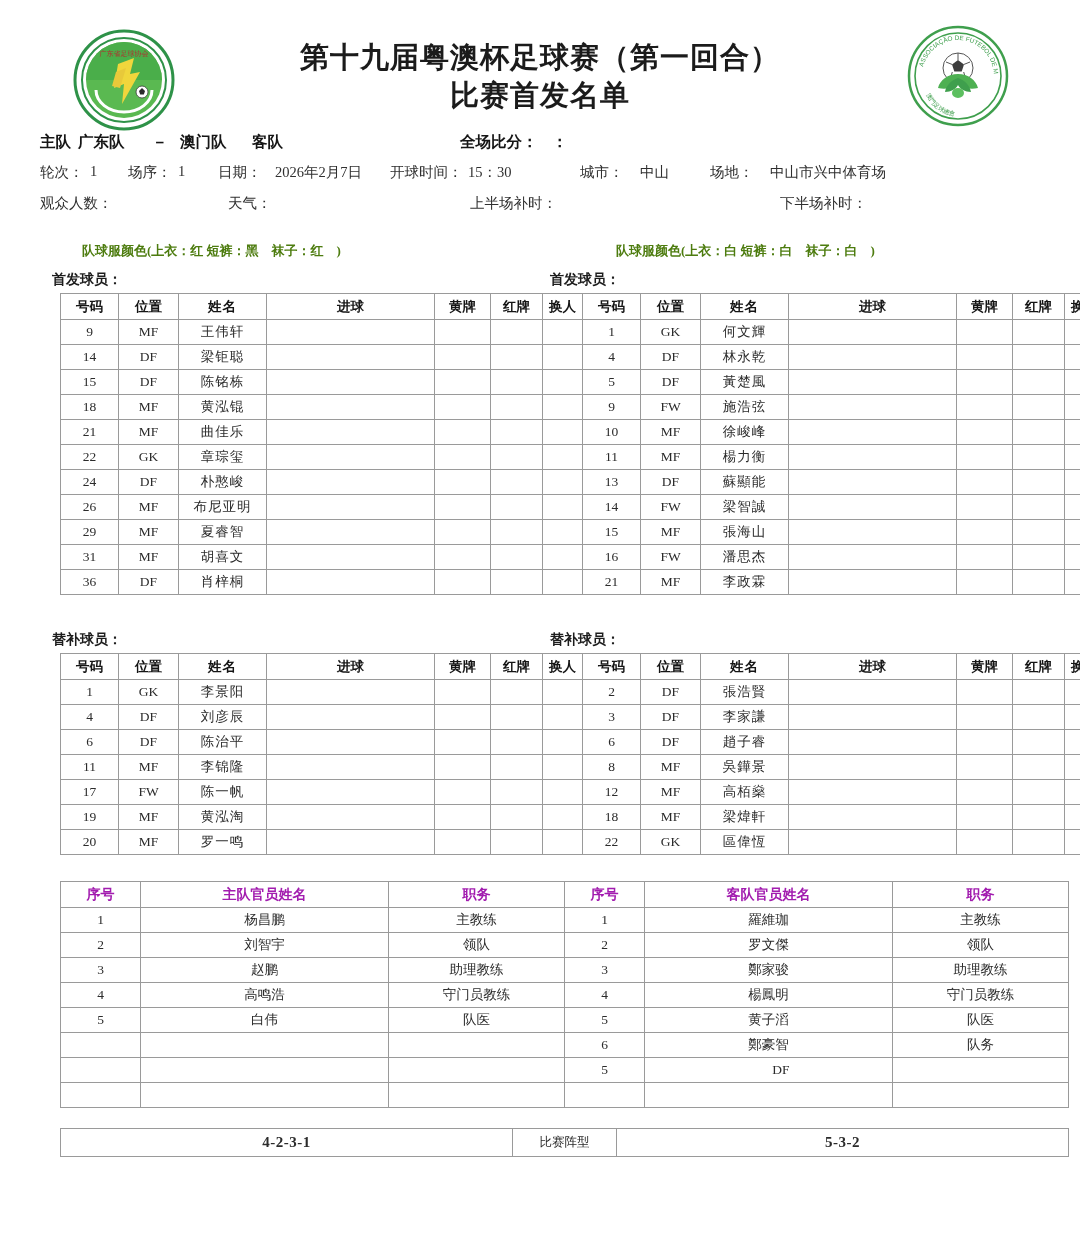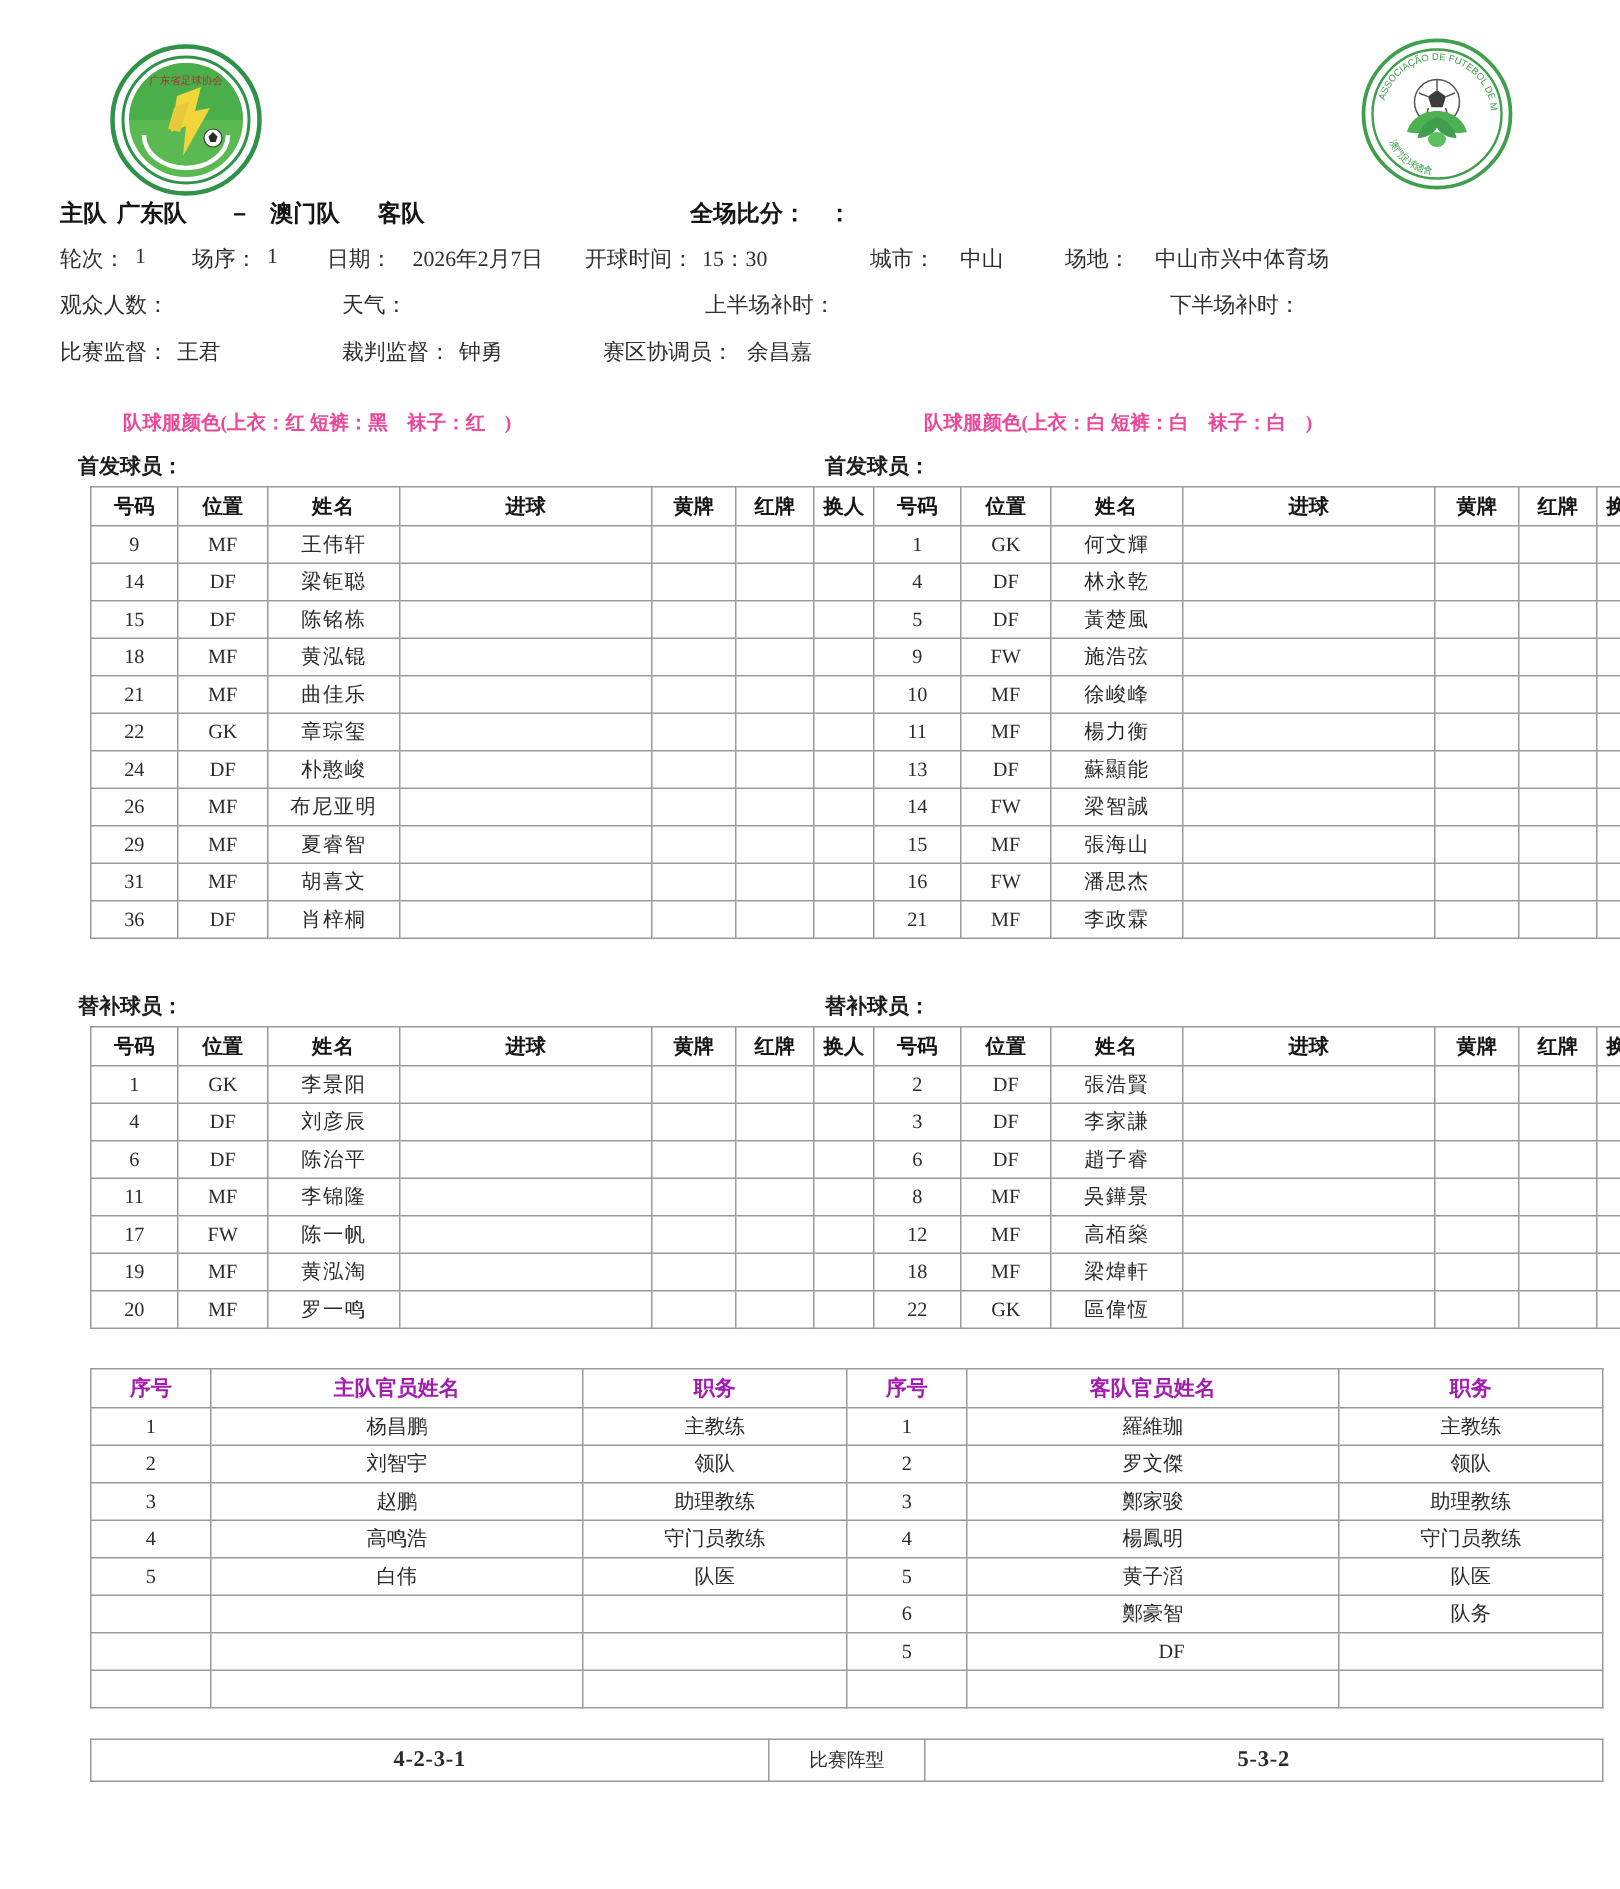--- a/index.html
+++ b/index.html
@@ -66,21 +66,21 @@
   }
   .cell { position: absolute; top: 0; }
   .bold { font-weight: bold; font-size: 15.5px; color: #151515; font-family: Liberation Serif, serif; }
 
   
   .jersey-line {
     position: relative;
     height: 30px;
     font-size: 13px;
     font-weight: bold;
-    color: #ec4899;
+    color: #4d7c0f;
     padding: 0 0 0 40px;
   }
   .jersey-line .jl { position: absolute; top: 3px; }
   .jl-left  { left: 82px; }
   .jl-right { left: 616px; }
 
   .section-label-row {
     position: relative;
     height: 24px;
     font-size: 14px;
@@ -177,20 +177,24 @@
       <path d="M52 16 a36 36 0 0 1 0 0" fill="none"></path>
       <text x="52" y="28" font-size="7" fill="#b03030" text-anchor="middle" font-family="'Liberation Sans',sans-serif">广东省足球协会</text>
       <path d="M46 36 L62 30 L58 46 L68 44 L50 76 L52 56 L42 60 Z" fill="#f0d63c"></path>
       <path d="M44 44 L54 40 L48 60 L40 58 Z" fill="#e8c93a"></path>
       <path d="M24 62 a28 22 0 0 0 56 0" fill="none" stroke="#ffffff" stroke-width="3"></path>
       <circle cx="70" cy="64" r="6" fill="#ffffff" stroke="#3a3a3a" stroke-width="0.8"></circle>
       <path d="M70 60 l3 3 -1.2 3.6 h-3.6 L67 63 z" fill="#2b2b2b"></path>
     </svg>
   </div>
 
+  <div class="title-block">
+    <div class="title-main">第十九届粤澳杯足球赛（第一回合）</div>
+    <div class="title-sub">比赛首发名单</div>
+  </div>
 
   <div class="logo right">
     <svg viewBox="0 0 104 104" width="104" height="104">
       <circle cx="52" cy="52" r="49" fill="#ffffff" stroke="#3f9f4d" stroke-width="2.5"></circle>
       <circle cx="52" cy="52" r="43" fill="#ffffff" stroke="#3f9f4d" stroke-width="1.6"></circle>
       <path id="mcurve" d="M16 52 a36 36 0 0 1 72 0" fill="none"></path>
       <text font-size="6.4" fill="#3f9f4d" font-family="'Liberation Sans',sans-serif">
         <textPath href="#mcurve" startOffset="8%">ASSOCIAÇÃO DE FUTEBOL DE MACAU</textPath>
       </text>
       <path id="mcurve2" d="M18 58 a34 34 0 0 0 68 0" fill="none"></path>
@@ -239,28 +243,20 @@
     <span class="cell" style="left:78px"></span>
     <span class="cell" style="left:188px">天气：</span>
     <span class="cell" style="left:250px"></span>
     <span class="cell" style="left:430px">上半场补时：</span>
     <span class="cell" style="left:530px"></span>
     <span class="cell" style="left:740px">下半场补时：</span>
     <span class="cell" style="left:840px"></span>
   </div>
 
 
-  <div class="info-row">
-    <span class="cell" style="left:0px">比赛监督：</span>
-    <span class="cell" style="left:78px">王君</span>
-    <span class="cell" style="left:188px">裁判监督：</span>
-    <span class="cell" style="left:266px">钟勇</span>
-    <span class="cell" style="left:362px">赛区协调员：</span>
-    <span class="cell" style="left:458px">余昌嘉</span>
-  </div>
 </div>
 
 <div class="spacer-14"></div>
 
 <div class="jersey-line">
   <span class="jl jl-left">队球服颜色(上衣：红 短裤：黑　袜子：红　)</span>
   <span class="jl jl-right">队球服颜色(上衣：白 短裤：白　袜子：白　)</span>
 </div>
 
 <div class="section-label-row">

